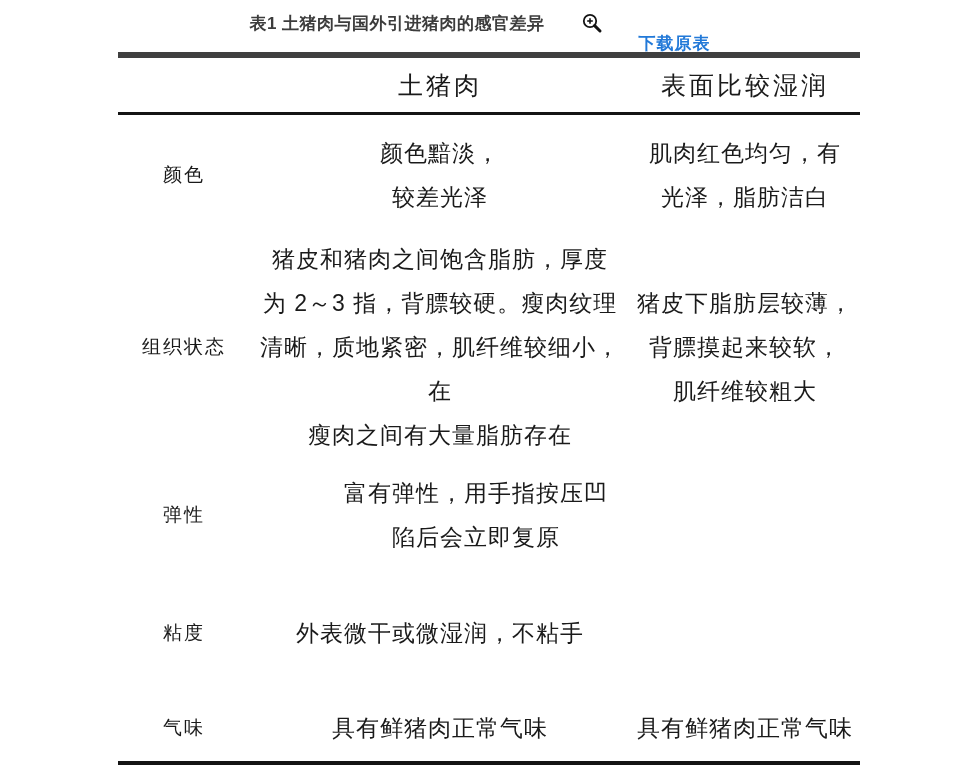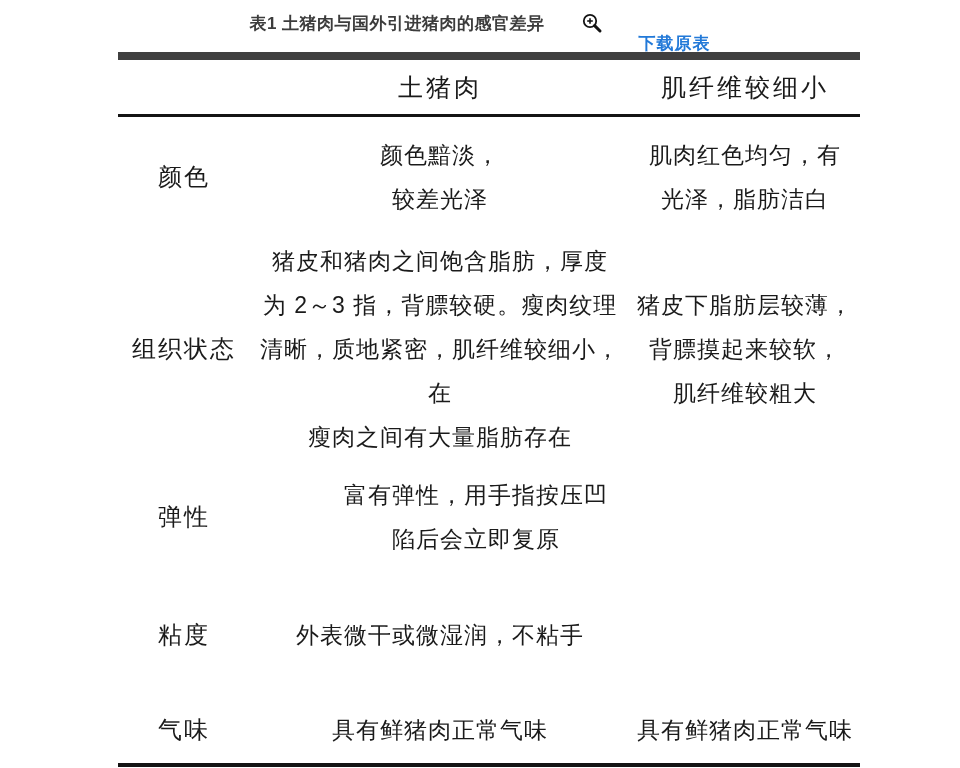--- a/index.html
+++ b/index.html
@@ -33,21 +33,21 @@
     font-size: 17px;
     text-decoration: none;
     cursor: pointer;
     letter-spacing: 1px;
     margin-top: 40px;
   }
   
   .tbl {
     margin: 20px 0 0 118px;
     width: 742px;
-    border-top: 8px solid #404040;
+    border-top: 6px solid #404040;
     border-bottom: 4px solid #141414;
   }
   .hdr-row, .row {
     display: grid;
     grid-template-columns: 132px 380px 230px;
   }
   .hdr-row {
     border-bottom: 3px solid #141414;
     min-height: 57px;
   }
@@ -56,21 +56,21 @@
     align-items: center;
     justify-content: center;
     text-align: center;
     font-size: 23px;
     line-height: 44px;
     letter-spacing: 1px;
     white-space: pre-line;
     padding: 2px 4px;
   }
   .hdr-cell { font-size: 25px; letter-spacing: 3px; font-weight: normal; }
-  .attr-cell { font-size: 24px; letter-spacing: 2px; }
+  .attr-cell { font-size: 19px; letter-spacing: 2px; }
   .row:nth-of-type(2) { min-height: 120px; }
   .row:nth-of-type(3) { min-height: 210px; }
   .row:nth-of-type(4) { min-height: 112px; gap: 36px; }
   .row:nth-of-type(5) { min-height: 124px; }
   .row:nth-of-type(6) { min-height: 66px; }
 </style>
 </head>
 <body>
 
 <div class="caption-bar">
@@ -83,21 +83,21 @@
       <line x1="13.6" y1="13.6" x2="19" y2="19" stroke="#141414" stroke-width="3" stroke-linecap="round"></line>
     </svg>
   </span>
   <a class="download-link">下载原表</a>
 </div>
 
 <div class="tbl">
   <div class="hdr-row">
     <div class="cell hdr-cell"></div>
     <div class="cell hdr-cell">土猪肉</div>
-    <div class="cell hdr-cell">肌纤维较细小</div>
+    <div class="cell hdr-cell">表面比较湿润</div>
   </div>
 
   <div class="row">
     <div class="cell attr-cell">颜色</div>
     <div class="cell">颜色黯淡，
 较差光泽</div>
     <div class="cell">肌肉红色均匀，有
 光泽，脂肪洁白</div>
   </div>
 

